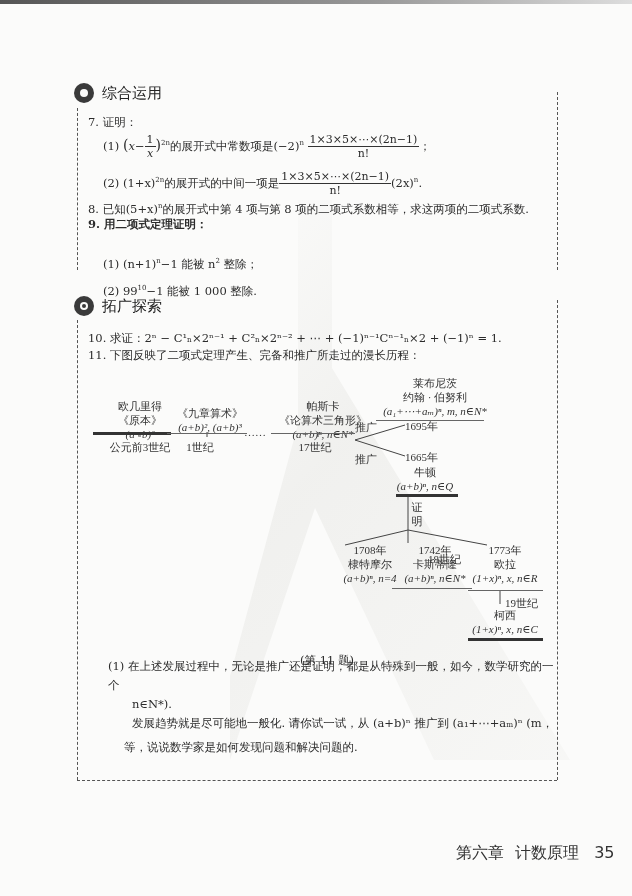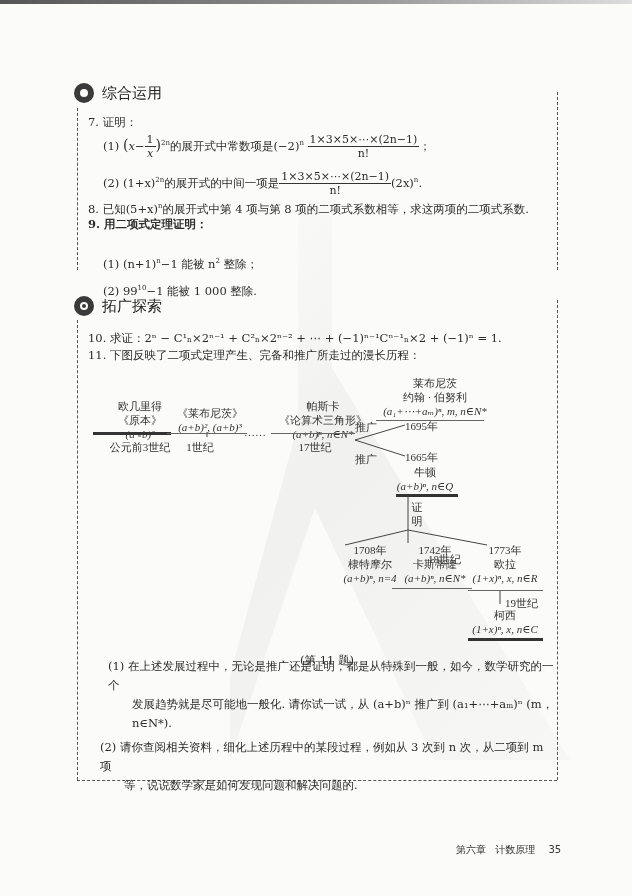--- a/index.html
+++ b/index.html
@@ -24,21 +24,21 @@
   .sec-icon.two::before { content:""; position:absolute; left:8px; top:8px; width:4px; height:4px; border-radius:50%; background:#3a3a3a; z-index:2; }
   .line { font-size:11.5px; line-height:16px; white-space:nowrap; }
   .frac { display:inline-block; vertical-align:middle; text-align:center; font-size:11px; line-height:13px; }
   .frac .num { border-bottom:1px solid #333; padding:0 2px; }
   .sup { font-size:7px; vertical-align:super; }
   i { font-style:italic; }
   .diag { font-family:"Liberation Serif","DejaVu Serif",serif; font-size:11px; color:#333; text-align:center; line-height:14px; }
   .bar { height:3px; background:#333; }
   .bar.thin { height:1px; background:#666; }
   .para { font-size:11.5px; line-height:19px; }
-  .footer { font-family:"DejaVu Sans","Liberation Sans",sans-serif; font-size:10px; color:#333; }
+  .footer { font-family:"DejaVu Sans","Liberation Sans",sans-serif; font-size:16px; color:#333; }
   svg line { stroke:#444; stroke-width:1; }
 </style>
 </head>
 <body>
 
 <div class="abs topbar"></div>
 <div class="abs watermark"></div>
 
 <div class="abs sec-head" style="left:66px;top:83px;">
   <span class="sec-icon"></span>
@@ -96,21 +96,21 @@
 
   <div class="abs diag" style="left:90px;top:399px;width:100px;">
     <div>欧几里得</div>
     <div>《原本》</div>
     <div><i>(a+b)²</i></div>
   </div>
   <div class="abs bar" style="left:93px;top:432px;width:78px;"></div>
   <div class="abs diag" style="left:90px;top:440px;width:100px;">公元前3世纪</div>
 
   <div class="abs diag" style="left:160px;top:406px;width:100px;">
-    <div>《莱布尼茨》</div>
+    <div>《九章算术》</div>
     <div><i>(a+b)², (a+b)³</i></div>
   </div>
   <div class="abs bar thin" style="left:167px;top:433px;width:80px;"></div>
   <div class="abs diag" style="left:160px;top:440px;width:80px;">1世纪</div>
 
   <div class="abs diag" style="left:240px;top:425px;width:30px;">……</div>
 
   <div class="abs diag" style="left:268px;top:399px;width:110px;">
     <div>帕斯卡</div>
     <div>《论算术三角形》</div>
@@ -164,25 +164,24 @@
     <div>柯西</div>
     <div><i>(1+x)ⁿ, x, n∈C</i></div>
   </div>
   <div class="abs bar" style="left:468px;top:638px;width:75px;"></div>
 </div>
 
 <div class="abs line" style="left:300px;top:652px;">(第 11 题)</div>
 
 <div class="abs para" style="left:100px;top:657px;width:450px;margin-left:8px;">
   <div>(1) 在上述发展过程中，无论是推广还是证明，都是从特殊到一般，如今，数学研究的一个</div>
+  <div style="padding-left:24px;">n∈N*).</div>
   <div style="padding-left:24px;">发展趋势就是尽可能地一般化. 请你试一试，从 (a+b)ⁿ 推广到 (a₁+⋯+aₘ)ⁿ (m，</div>
-  <div style="padding-left:24px;">n∈N*).</div>
 </div>
 <div class="abs para" style="left:100px;top:738px;width:450px;">
-  <div>(2) 请你查阅相关资料，细化上述历程中的某段过程，例如从 3 次到 n 次，从二项到 m 项</div>
   <div style="padding-left:24px;">等，说说数学家是如何发现问题和解决问题的.</div>
 </div>
 
 <div class="abs footer" style="left:456px;top:843px;">
   <span>第六章</span>
   <span style="margin-left:6px;">计数原理</span>
   <span style="margin-left:10px;">35</span>
 </div>
 
 </body></html>

